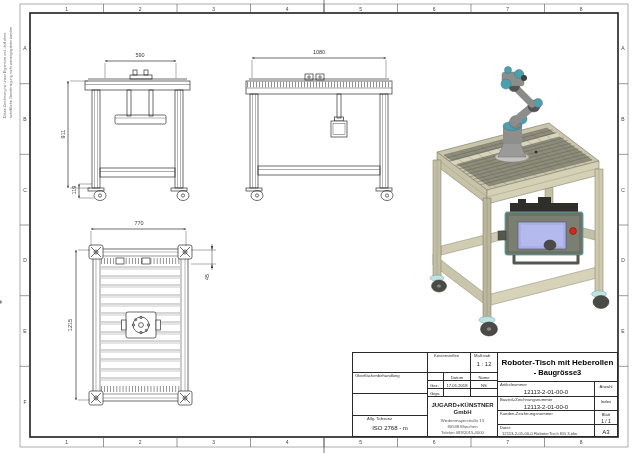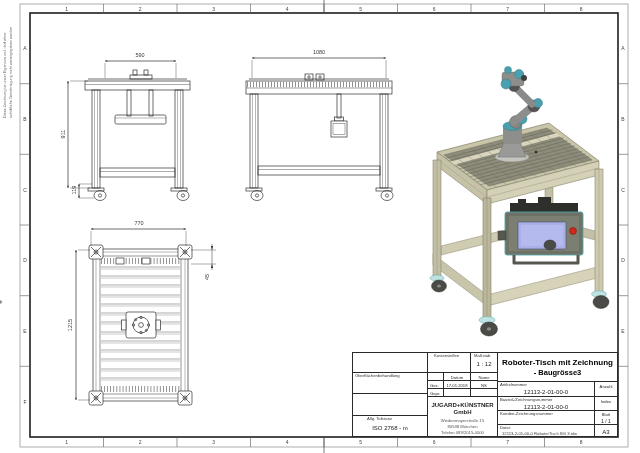--- a/index.html
+++ b/index.html
@@ -416,21 +416,21 @@
 
     <div class="tb" style="left:427px;top:396px;width:71px;height:41px">
       <span class="vc val6 bold" style="top:5px">JUGARD+KÜNSTNER</span>
       <span class="vc val6 bold" style="top:12px">GmbH</span>
       <span class="vc val4" style="top:21px;color:#555">Wiedenmayerstraße 15</span>
       <span class="vc val4" style="top:27px;color:#555">80538 München</span>
       <span class="vc val4" style="top:33px;color:#555">Telefon 089/2015-4000</span>
     </div>
 
     <div class="tb" style="left:497px;top:352px;width:121px;height:30px">
-      <span class="vc bold" style="top:5px;font-size:8px">Roboter-Tisch mit Zeichnung</span>
+      <span class="vc bold" style="top:5px;font-size:8px">Roboter-Tisch mit Heberollen</span>
       <span class="vc bold" style="top:15px;font-size:7.5px">- Baugrösse3</span>
     </div>
 
     <div class="tb" style="left:497px;top:381px;width:98px;height:16px">
       <span class="lbl">Artikelnummer</span>
       <span class="vc val6" style="top:7px">12113-2-01-00-0</span>
     </div>
     <div class="tb" style="left:594px;top:381px;width:24px;height:16px">
       <span class="vc val4" style="top:1.5px">Anzahl</span>
     </div>

